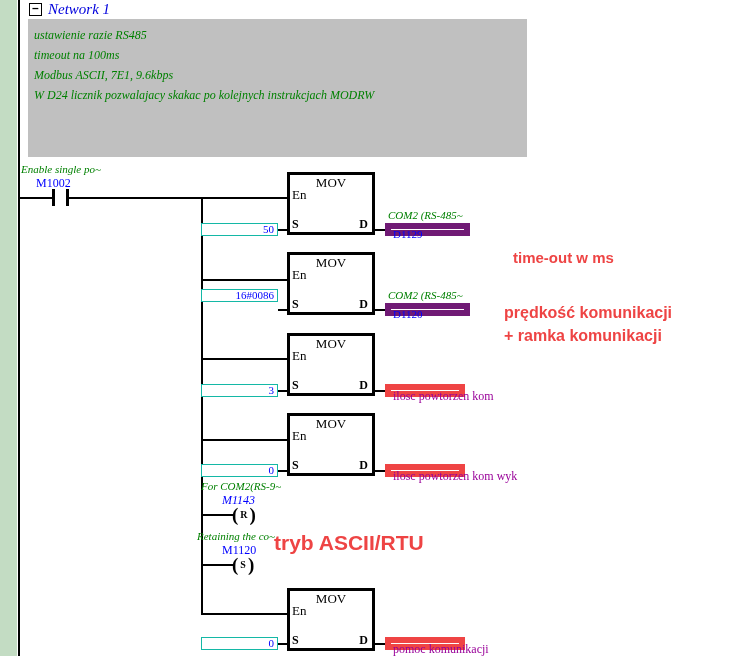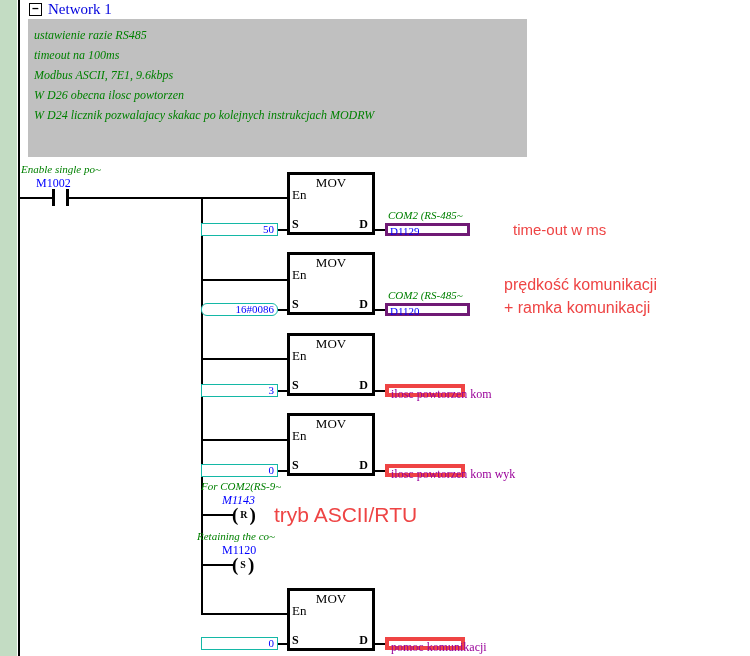--- a/index.html
+++ b/index.html
@@ -3,63 +3,62 @@
 <meta charset="utf-8">
 <style>
   html,body{margin:0;padding:0;background:#fff;}
   #canvas{position:relative;width:750px;height:656px;background:#ffffff;overflow:hidden;
           font-family:"Liberation Serif",serif;}
   .line{position:absolute;background:#000;}
   .gutter{position:absolute;left:0;top:0;width:17px;height:656px;background:#c3dcc3;}
   .hdr-icon{position:absolute;left:29px;top:3px;width:13px;height:13px;border:1px solid #000;
             background:#fff;box-sizing:border-box;font:bold 11px/10px "DejaVu Sans Mono",monospace;
             text-align:center;color:#000;}
-  .hdr-title{position:absolute;left:48px;top:1px;font-size:15px;color:#0000dd;}
+  .hdr-title{position:absolute;left:48px;top:1px;font-size:15px;color:#0000dd;font-style:italic;}
   .cmtblock{position:absolute;left:28px;top:19px;width:499px;height:138px;background:#c0c0c0;
             padding:6px 0 0 6px;box-sizing:border-box;}
   .cmtline{font-style:italic;color:#008000;font-size:12px;line-height:20px;white-space:nowrap;}
   .gtext{position:absolute;font-style:italic;color:#008000;font-size:11px;white-space:nowrap;}
   .btext{position:absolute;color:#0000ff;font-size:12px;white-space:nowrap;}
   .mov{position:absolute;left:287px;width:88px;height:63px;border:3px solid #000;
        box-sizing:border-box;background:#fff;}
   .mov .title{position:absolute;top:0px;left:0;width:100%;text-align:center;font-size:13px;color:#000;}
   .mov .en{position:absolute;left:2px;top:12px;font-size:13px;color:#000;}
   .mov .s{position:absolute;left:2px;bottom:0px;font-size:12px;font-weight:bold;color:#000;}
   .mov .d{position:absolute;right:4px;bottom:0px;font-size:12px;font-weight:bold;color:#000;}
   .valbox{position:absolute;left:201px;width:77px;height:13px;border:1px solid #14b8a6;
           background:#fff;box-sizing:border-box;color:#0000ff;font-size:11px;line-height:11px;
           text-align:right;padding-right:3px;}
-  .dbox{position:absolute;left:385px;width:85px;height:13px;border:3px solid #701a75;
+  .dbox{position:absolute;left:385px;width:85px;height:13px;border:6px solid #701a75;
         background:#fff;box-sizing:border-box;color:#0000ff;font-size:11px;line-height:11px;
         text-align:left;padding-left:2px;}
-  .symbox{position:absolute;left:385px;width:80px;height:13px;border:4px solid #ef4444;
+  .symbox{position:absolute;left:385px;width:80px;height:13px;border:6px solid #ef4444;
           background:#fff;box-sizing:border-box;font-size:12px;line-height:11px;overflow:visible;font-family:Liberation Serif, serif;}
   .symbox span{position:absolute;left:2px;top:0;color:#990099;white-space:nowrap;font-size:12px;line-height:12px;}
   .coil{position:absolute;display:flex;align-items:center;color:#000;}
   .coil .par{font:bold 19px/18px "Liberation Serif",serif;}
   .coil .ltr{font:bold 10px/18px "Liberation Serif",serif;padding:0 2px;}
-  .note{position:absolute;font-family:"Liberation Sans",sans-serif;font-weight:400;
-        color:#ee4444;white-space:nowrap;}
+  .note{position:absolute;font-family:"Liberation Sans",sans-serif;font-weight:700;
+        color:#ee4444;white-space:nowrap;margin-top:28px;}
 </style>
 </head>
 <body>
 
 <div id="canvas">
 
   <div class="gutter"></div>
   <div class="line" style="left:18px;top:0;width:2px;height:656px;"></div>
 
   <div class="hdr-icon">−</div>
   <div class="hdr-title">Network 1</div>
 
   <div class="cmtblock">
     <div class="cmtline">ustawienie razie RS485</div>
     <div class="cmtline">timeout na 100ms</div>
     <div class="cmtline">Modbus ASCII, 7E1, 9.6kbps</div>
-    <div class="cmtline">W D26 obecna ilosc powtorzen</div>
     <div class="cmtline">W D24 licznik pozwalajacy skakac po kolejnych instrukcjach MODRW</div>
   </div>
 
   <div class="gtext" style="left:21px;top:163px;">Enable single po~</div>
   <div class="btext" style="left:36px;top:176px;">M1002</div>
   <div class="line" style="left:20px;top:197px;width:32px;height:2px;"></div>
   <div class="line" style="left:52px;top:189px;width:3px;height:17px;"></div>
   <div class="line" style="left:66px;top:189px;width:3px;height:17px;"></div>
   <div class="line" style="left:69px;top:197px;width:218px;height:2px;"></div>
 
@@ -84,21 +83,21 @@
   <div class="dbox" style="top:223px;">D1129</div>
 
   <div class="mov" style="top:252px;">
     <div class="title">MOV</div>
     <div class="en">En</div>
     <div class="s">S</div>
     <div class="d">D</div>
   </div>
   <div class="line" style="left:278px;top:309px;width:9px;height:2px;"></div>
   <div class="line" style="left:375px;top:309px;width:10px;height:2px;"></div>
-  <div class="valbox" style="top:303px;border-radius:6px;">16#0086</div>
+  <div class="valbox" style="top:289px;">16#0086</div>
   <div class="gtext" style="left:388px;top:289px;">COM2 (RS-485~</div>
   <div class="dbox" style="top:303px;">D1120</div>
 
   <div class="mov" style="top:333px;">
     <div class="title">MOV</div>
     <div class="en">En</div>
     <div class="s">S</div>
     <div class="d">D</div>
   </div>
   <div class="line" style="left:278px;top:390px;width:9px;height:2px;"></div>

